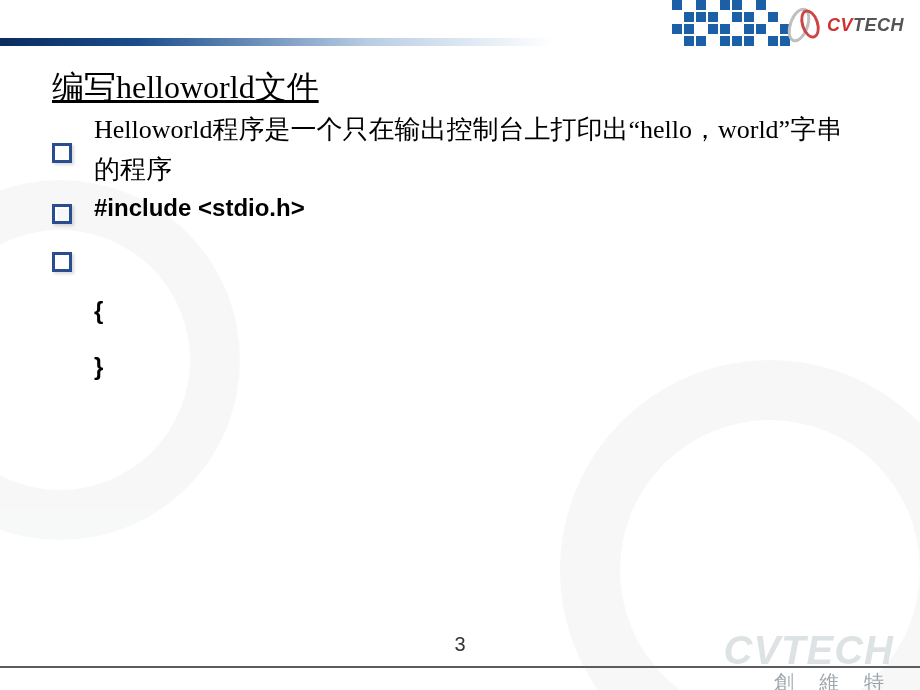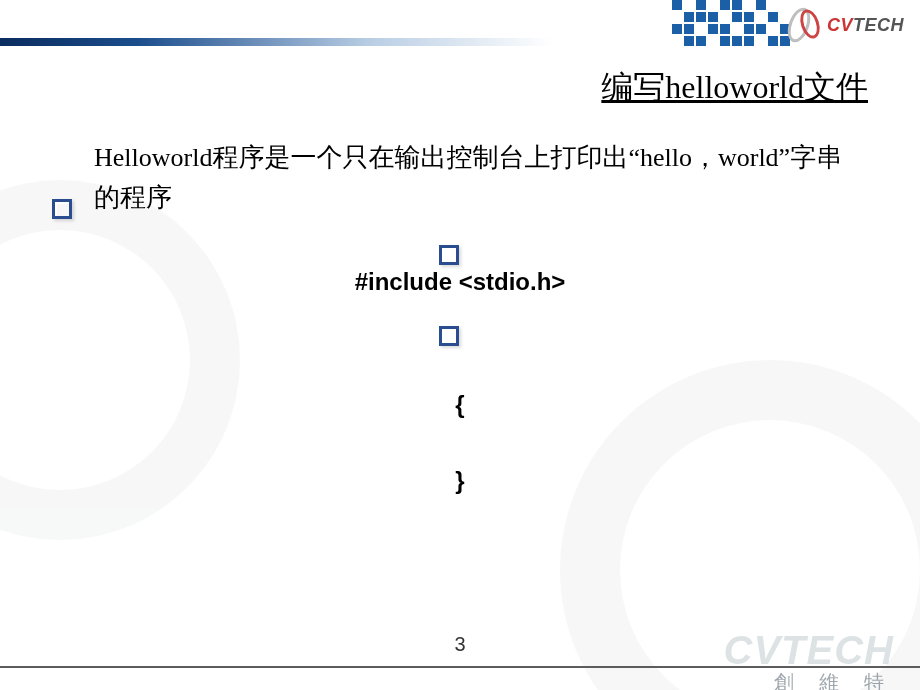--- a/index.html
+++ b/index.html
@@ -59,27 +59,24 @@
   
   .content {
     position: relative;
     z-index: 2;
     padding: 14px 52px 0 52px;
   }
   .title {
     font-size: 32px;
     font-family: "SimSun","NSimSun",serif;
     text-decoration: underline;
-    margin-bottom: 28px;
-    text-align: right;
   }
   .bullet-row {
     display: flex;
-    align-items: flex-end;
-    margin-bottom: 20px;
+    align-items: center;
   }
   .checkbox {
     width: 20px; height: 20px; flex: 0 0 20px;
     border: 3px solid #2a4d8f;
     margin-top: 6px;
     margin-right: 22px;
     box-shadow: inset 2px 2px 0 #fff, 2px 2px 3px rgba(0,0,0,0.15);
   }
   .indent-align { width:20px; flex:0 0 20px; margin-right:22px; }
   .b1-text {
@@ -88,23 +85,22 @@
     font-family: "SimSun","NSimSun","FangSong",serif;
   }
   .code-text {
     font-size: 24px;
     font-family: Arial, "Helvetica", sans-serif;
     font-weight: bold;
     line-height: 1.4;
   }
   .code-line {
     display:flex;
-    align-items:center;
+    align-items:flex-end;
     margin-bottom: 22px;
-    flex-direction: column;
   }
   .code-line .inner { padding-left: 0; }
   .code-line.noicon .inner { padding-left: 0; }
   .brace-indent { padding-left: 0; }
   .printf-indent { padding-left: 18px; }
 
   .pagenum {
     position: absolute;
     bottom: 34px;
     left: 0; width: 100%;

